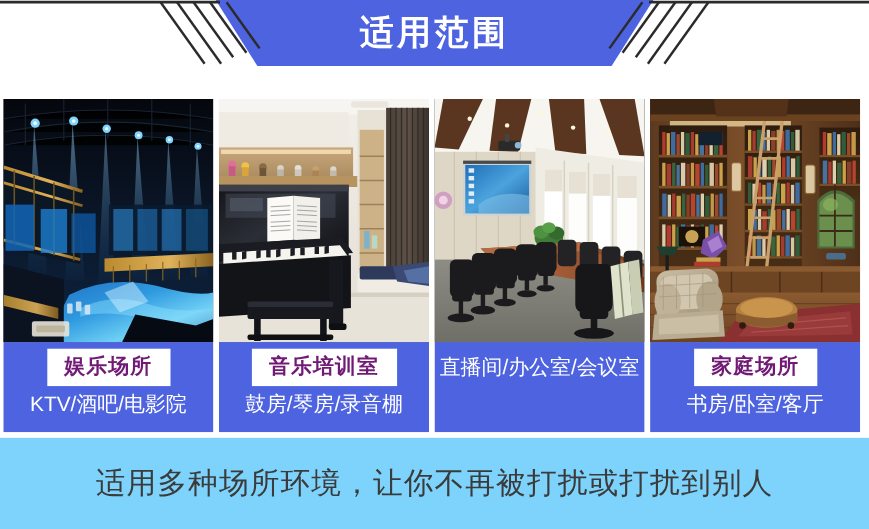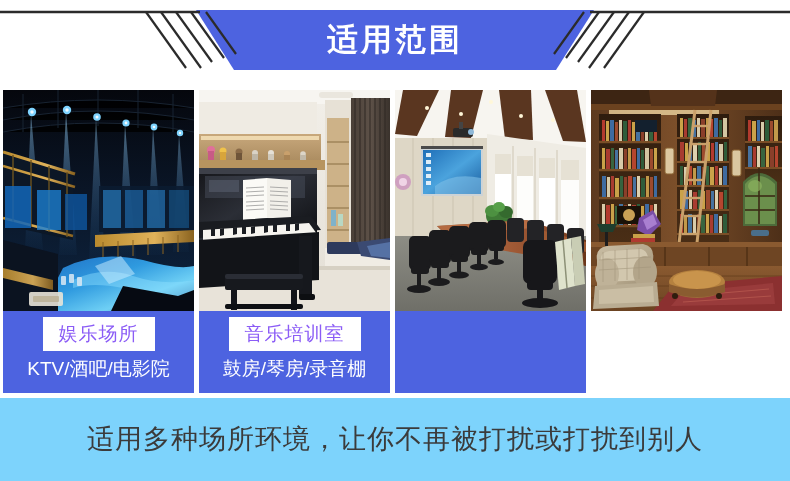--- a/index.html
+++ b/index.html
@@ -6,21 +6,21 @@
   body{
     width:790px;height:481px;
     background:#ffffff;
     font-family:"Liberation Sans","DejaVu Sans",sans-serif;
     overflow:hidden;
     position:relative;
   }
 
   
   .header{
-    position:absolute;left:0;top:10px;width:790px;height:72px;
+    position:absolute;left:0;top:0;width:790px;height:72px;
     background:#ffffff;
     overflow:hidden;
   }
   .header-svg{position:absolute;left:0;top:0;}
   .header-title{
     position:absolute;left:0;top:0;width:790px;height:60px;
     display:flex;align-items:center;justify-content:center;
     color:#ffffff;
     font-size:31px;
     font-weight:bold;
@@ -52,23 +52,23 @@
   .labels{
     width:100%;height:82px;
     background:#4d63e0;
     display:flex;flex-direction:column;
     align-items:center;justify-content:flex-start;
     box-sizing:border-box;
     padding-top:6px;
   }
   .label-chip{
     background:#ffffff;
-    color:#8b5cf6;
+    color:#701a75;
     font-size:19px;
-    font-weight:normal;
+    font-weight:bold;
     letter-spacing:1px;
     line-height:1;
     padding:7px 16px 8px 16px;
     white-space:nowrap;
   }
   .label-sub{
     color:#ffffff;
     font-size:19px;
     font-weight:normal;
     line-height:1;
@@ -540,20 +540,21 @@
         </g>
 
         <g>
           <polygon points="160,152 176,148 180,196 164,200" fill="#dfe3cc"></polygon>
           <polygon points="176,148 186,146 190,194 180,196" fill="#c9cdb4"></polygon>
           <line x1="168" y1="150" x2="172" y2="198" stroke="#8d9177" stroke-width="1.5"></line>
         </g>
       </svg>
     </div>
     <div class="labels">
+      <div class="label-sub">直播间/办公室/会议室</div>
     </div>
   </div>
 
   <div class="card">
     <div class="photo">
       <svg viewBox="0 0 191 221" preserveAspectRatio="xMidYMid slice">
         <defs>
           <linearGradient id="woodwall" x1="0" y1="0" x2="1" y2="0">
             <stop offset="0%" stop-color="#5d3a1f"></stop>
             <stop offset="45%" stop-color="#7c4f2a"></stop>
@@ -835,19 +836,23 @@
           <ellipse cx="106" cy="192" rx="28" ry="12" fill="#b5813f"></ellipse>
           <ellipse cx="106" cy="190" rx="24" ry="9" fill="#c9944c"></ellipse>
           <path d="M78 194 Q106 204 134 194 L134 202 Q106 212 78 202 Z" fill="#8a5c30"></path>
           <circle cx="84" cy="206" r="3" fill="#2e1d0e"></circle>
           <circle cx="128" cy="206" r="3" fill="#2e1d0e"></circle>
         </g>
 
         <rect x="160" y="140" width="18" height="6" rx="2" fill="#4a6e8a"></rect>
       </svg>
     </div>
+    <div class="labels">
+      <div class="label-chip">家庭场所</div>
+      <div class="label-sub">书房/卧室/客厅</div>
+    </div>
   </div>
 
 </div>
 
 <div class="footer">
   <div class="footer-text">适用多种场所环境，让你不再被打扰或打扰到别人</div>
 </div>
 
 </body></html>

